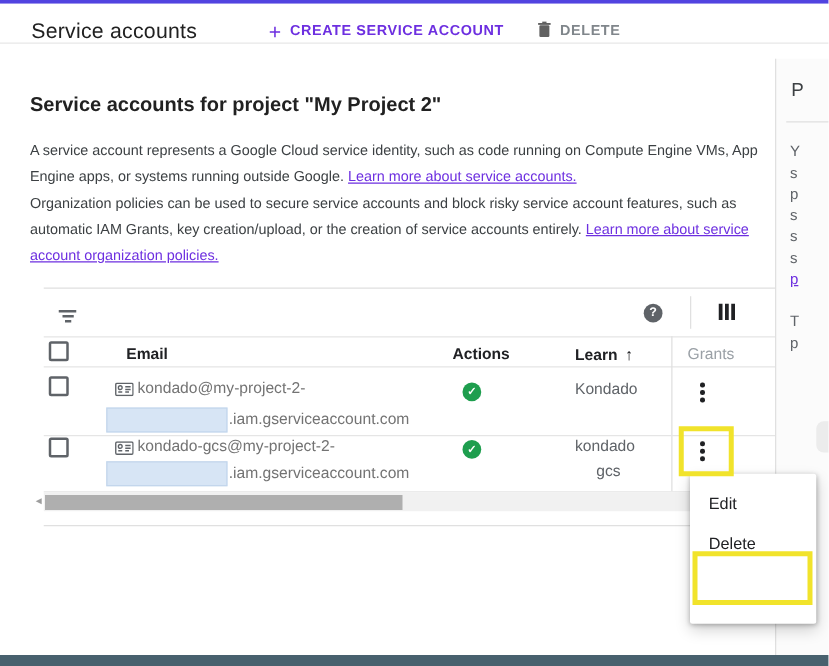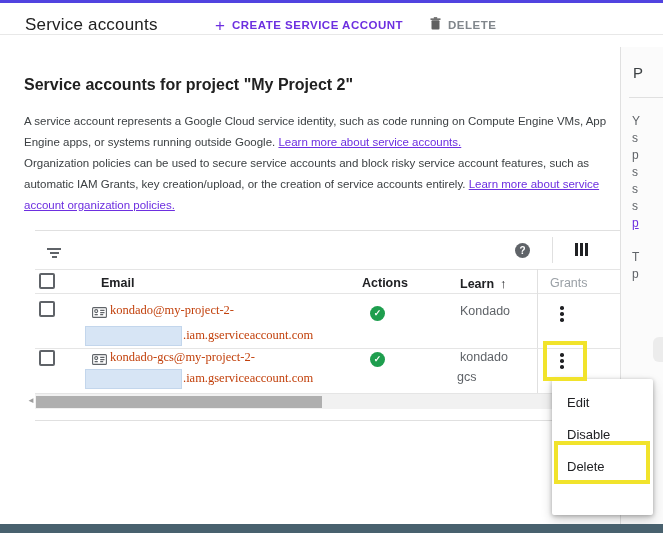--- a/index.html
+++ b/index.html
@@ -41,21 +41,21 @@
   .help-btn { position:absolute; left:480px; top:12px; width:15px; height:15px; border-radius:50%; background:#5F6368; color:#fff; border:none; font-size:10px; font-weight:700; line-height:15px; text-align:center; cursor:pointer; padding:0; }
   .vdiv-filter { position:absolute; left:517px; top:6px; width:1px; height:26px; background:#E0E0E0; }
   .columns-btn { position:absolute; left:540px; top:12px; width:14px; height:13px; background:none; border:none; cursor:pointer; padding:0; display:flex; gap:2px; }
   .columns-btn i { width:3px; height:13px; background:#202124; display:block; }
 
   
   .checkbox { position:absolute; width:16px; height:16px; border:2px solid #5F6368; border-radius:2px; background:#fff; cursor:pointer; }
   .th { position:absolute; font-size:12.5px; font-weight:700; color:#202124; cursor:pointer; }
   .th.actions { color:#9AA0A6; font-weight:400; cursor:default; }
   .sort-arrow { font-size:13px; font-weight:600; margin-left:6px; }
-  .cell-text { position:absolute; font-size:12.5px; color:#c2410c; white-space:nowrap;font-family:Liberation Serif, serif; }
+  .cell-text { position:absolute; font-size:12.5px; color:#737373; white-space:nowrap; }
   .name-text { position:absolute; font-size:12.5px; color:#5F6368; white-space:nowrap; }
   .sa-icon { position:absolute; }
   .check-circle { position:absolute; width:15px; height:15px; border-radius:50%; background:#1E9E4E; color:#fff; font-size:9px; font-weight:700; line-height:15px; text-align:center; }
   .dots-btn { position:absolute; width:18px; height:24px; background:none; border:none; cursor:pointer; display:flex; flex-direction:column; align-items:center; justify-content:center; gap:2.5px; padding:0; }
   .dots-btn i { width:3.5px; height:3.5px; border-radius:50%; background:#202124; display:block; }
   .redaction { position:absolute; width:97px; height:20px; background:#D7E5F5; border:1px solid #C3D6EC; }
 
   
   .scroll-arrow { position:absolute; left:27px; top:396px; font-size:8px; color:#9E9E9E; cursor:pointer; }
   .scroll-track { position:absolute; left:0; top:163px; width:585px; height:15px; background:#F1F1F1; cursor:pointer; }
@@ -64,21 +64,21 @@
   
   .side-panel { position:absolute; left:620px; top:47px; width:43px; height:477px; background:#FBFBFB; border-left:1px solid #E0E0E0; overflow:hidden; }
   .panel-heading { position:absolute; left:12px; top:17px; font-size:15px; font-weight:500; color:#3C4043; }
   .panel-hdiv { position:absolute; left:8px; top:50px; width:35px; height:1px; background:#E0E0E0; }
   .panel-lines { position:absolute; left:11px; top:66px; font-size:12px; color:#5F6368; }
   .panel-lines div { height:17px; line-height:17px; }
   .panel-lines .plink { color:#6D2FE0; text-decoration:underline; }
   .panel-frag { position:absolute; left:32px; top:290px; width:14px; height:25px; background:#ECECEC; border-radius:6px 0 0 6px; }
 
   
-  .menu { position:absolute; left:552px; top:379px; width:101px; height:136px; background:#fff; border-radius:2px; box-shadow:0 1px 4px rgba(0,0,0,.28), 0 5px 12px rgba(0,0,0,.18); z-index:10; padding-top:8px; }
+  .menu { position:absolute; left:552px; top:379px; width:101px; height:120px; background:#fff; border-radius:2px; box-shadow:0 1px 4px rgba(0,0,0,.28), 0 5px 12px rgba(0,0,0,.18); z-index:10; padding-top:8px; }
   .menu-item { height:32px; line-height:32px; padding-left:15px; font-size:13px; color:#202124; cursor:pointer; }
 
   
   .hl { position:absolute; border:4px solid #F1E32B; z-index:11; pointer-events:none; }
   .hl-dots { left:543px; top:341px; width:44px; height:40px; }
   .hl-create { left:554px; top:441px; width:96px; height:43px; }
 
   
   .bottom-bar { position:absolute; left:0; top:524px; width:663px; height:9px; background:#48616E; z-index:12; }
 </style>
@@ -159,21 +159,21 @@
       <span class="sa-icon" style="left:57px; top:120px;"><svg width="15" height="11" viewBox="0 0 15 11" fill="none" stroke="#5f6368" stroke-width="1.1">
             <rect x="0.6" y="0.6" width="13.8" height="9.8" rx="1"></rect>
             <circle cx="4.2" cy="4.1" r="1.5"></circle>
             <path d="M2.6 7.6 h3.2 M8.2 3.4 h4.3 M8.2 5.6 h4.3 M8.2 7.6 h3"></path>
           </svg></span>
       <div class="cell-text" style="left:75px; top:119px;">kondado-gcs@my-project-2-</div>
       <div class="redaction" style="left:50px; top:138px;"></div>
       <div class="cell-text" style="left:148px; top:140px;">.iam.gserviceaccount.com</div>
       <div class="check-circle" style="left:335px; top:121px;">✓</div>
       <div class="name-text" style="left:425px; top:119px;">kondado</div>
-      <div class="name-text" style="left:422px; top:139px;">gcs</div>
+      <div class="name-text" style="left:442px; top:139px;">gcs</div>
       <button class="dots-btn" style="left:518px; top:118px;">
           <i></i>
           <i></i>
           <i></i>
         </button>
     </div>
     <div class="hdiv" style="top:162px"></div>
 
     <div class="scroll-track">
       <div class="scroll-thumb"></div>
@@ -194,21 +194,20 @@
       <div class="plink">p</div>
       <div></div>
       <div>T</div>
       <div>p</div>
     </div>
     <div class="panel-frag"></div>
   </div>
 
   <div class="menu">
     <div class="menu-item">Edit</div>
-    <div class="menu-item">Disable</div>
     <div class="menu-item">Delete</div>
   </div>
 
   <div class="hl hl-dots"></div>
   <div class="hl hl-create"></div>
 
   <div class="bottom-bar"></div>
 </div>
 
 </body></html>

